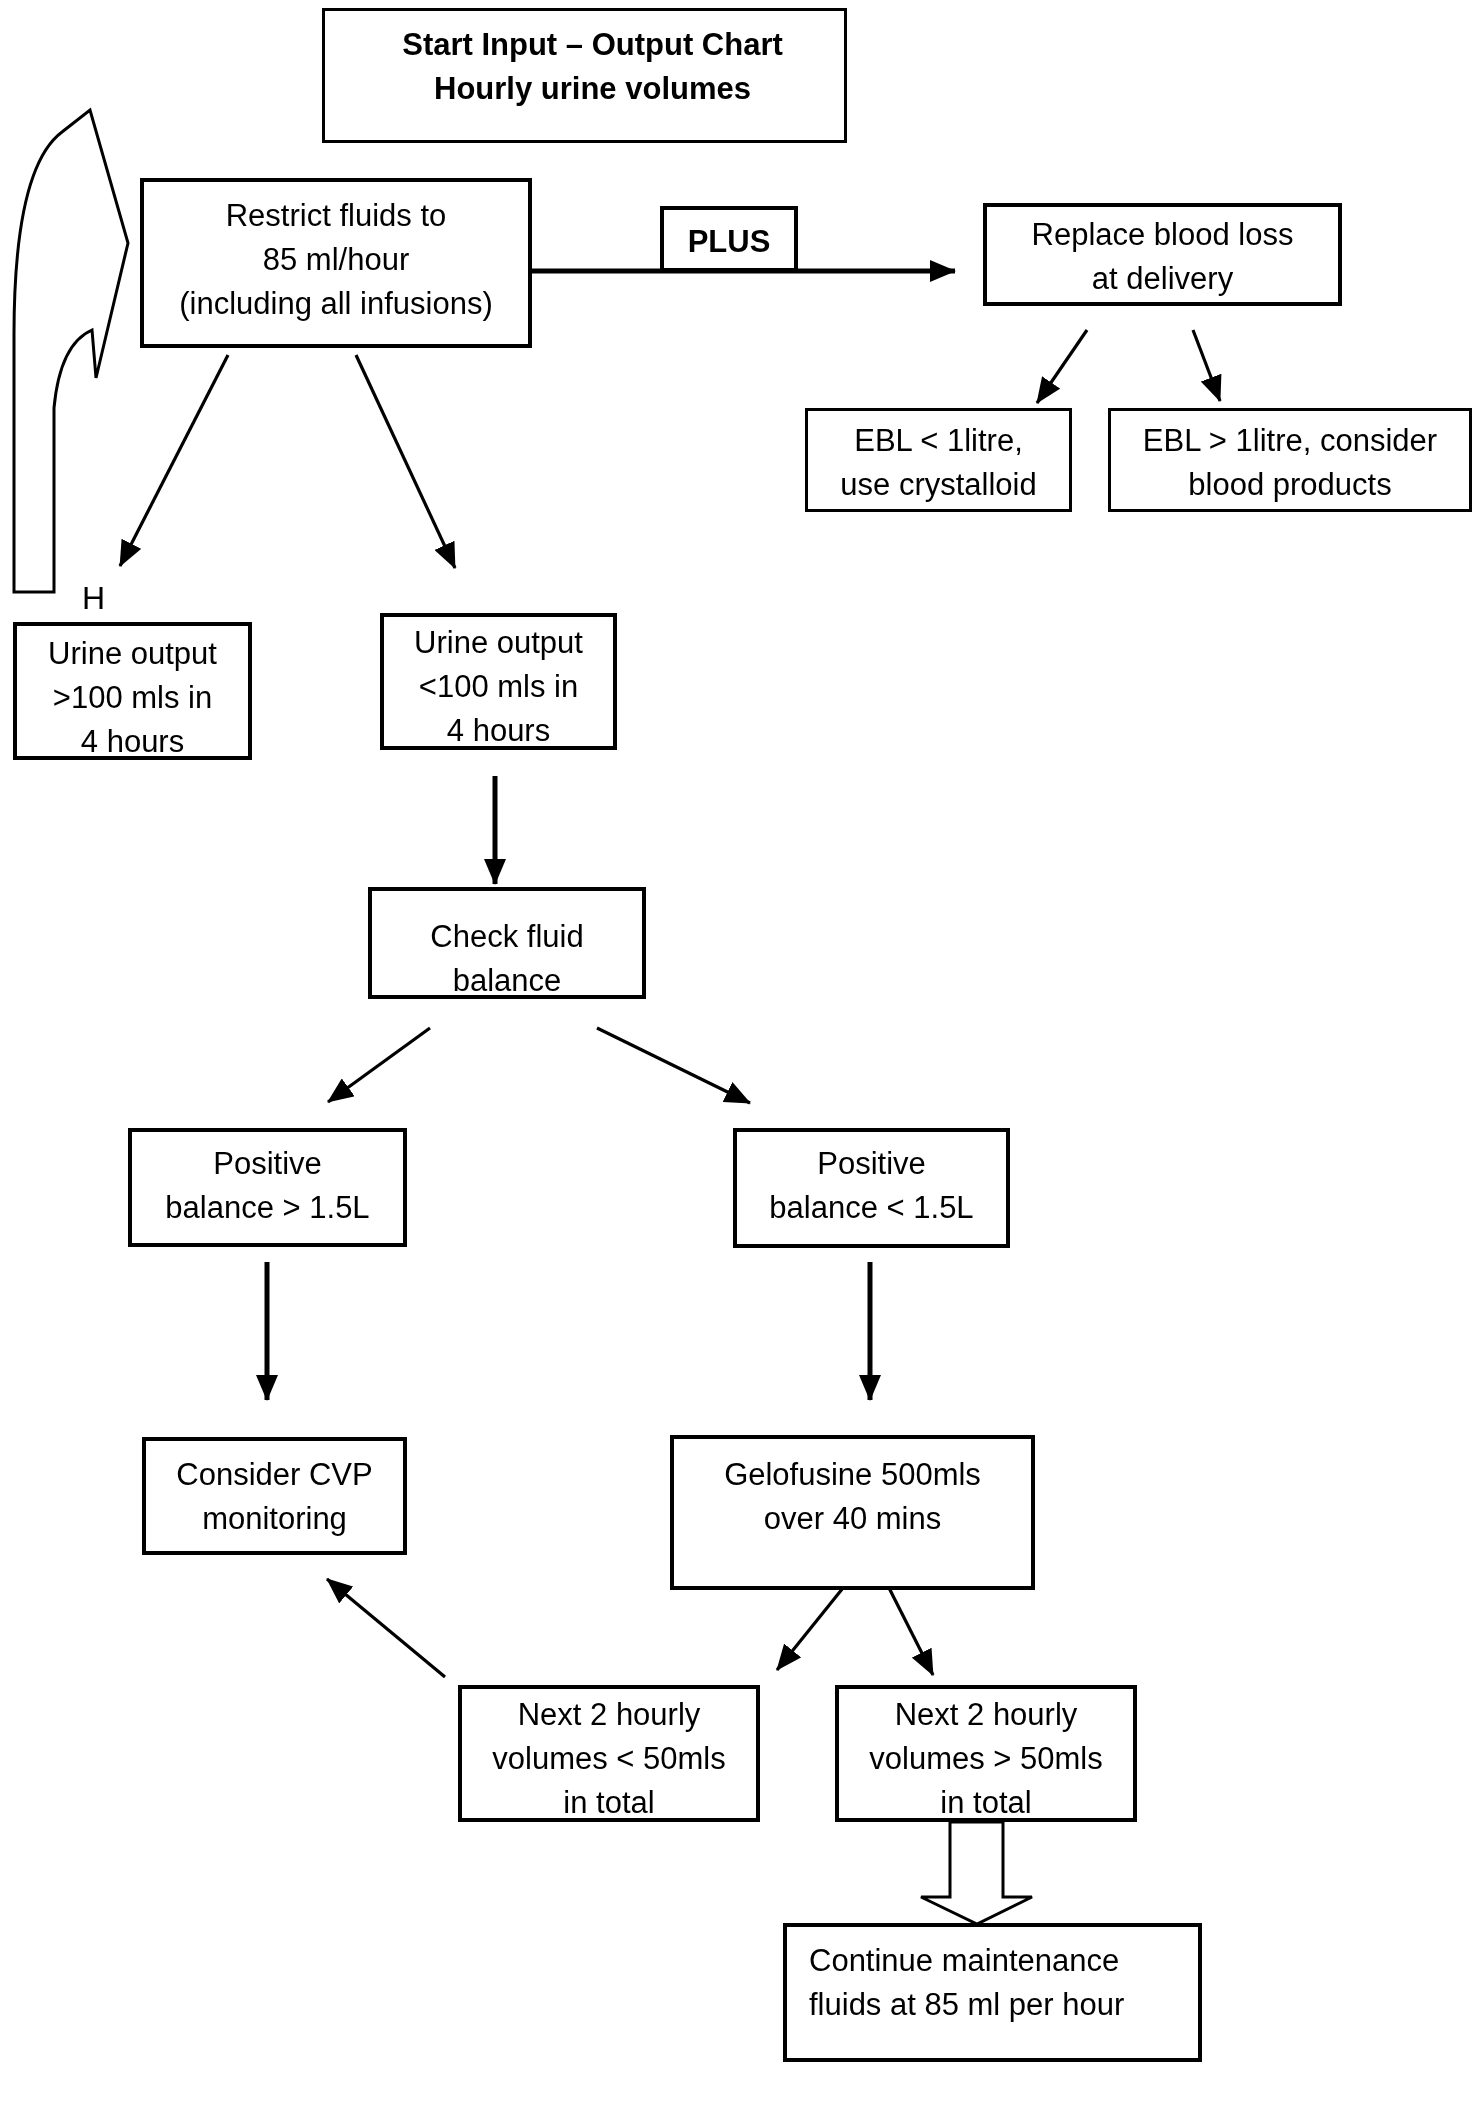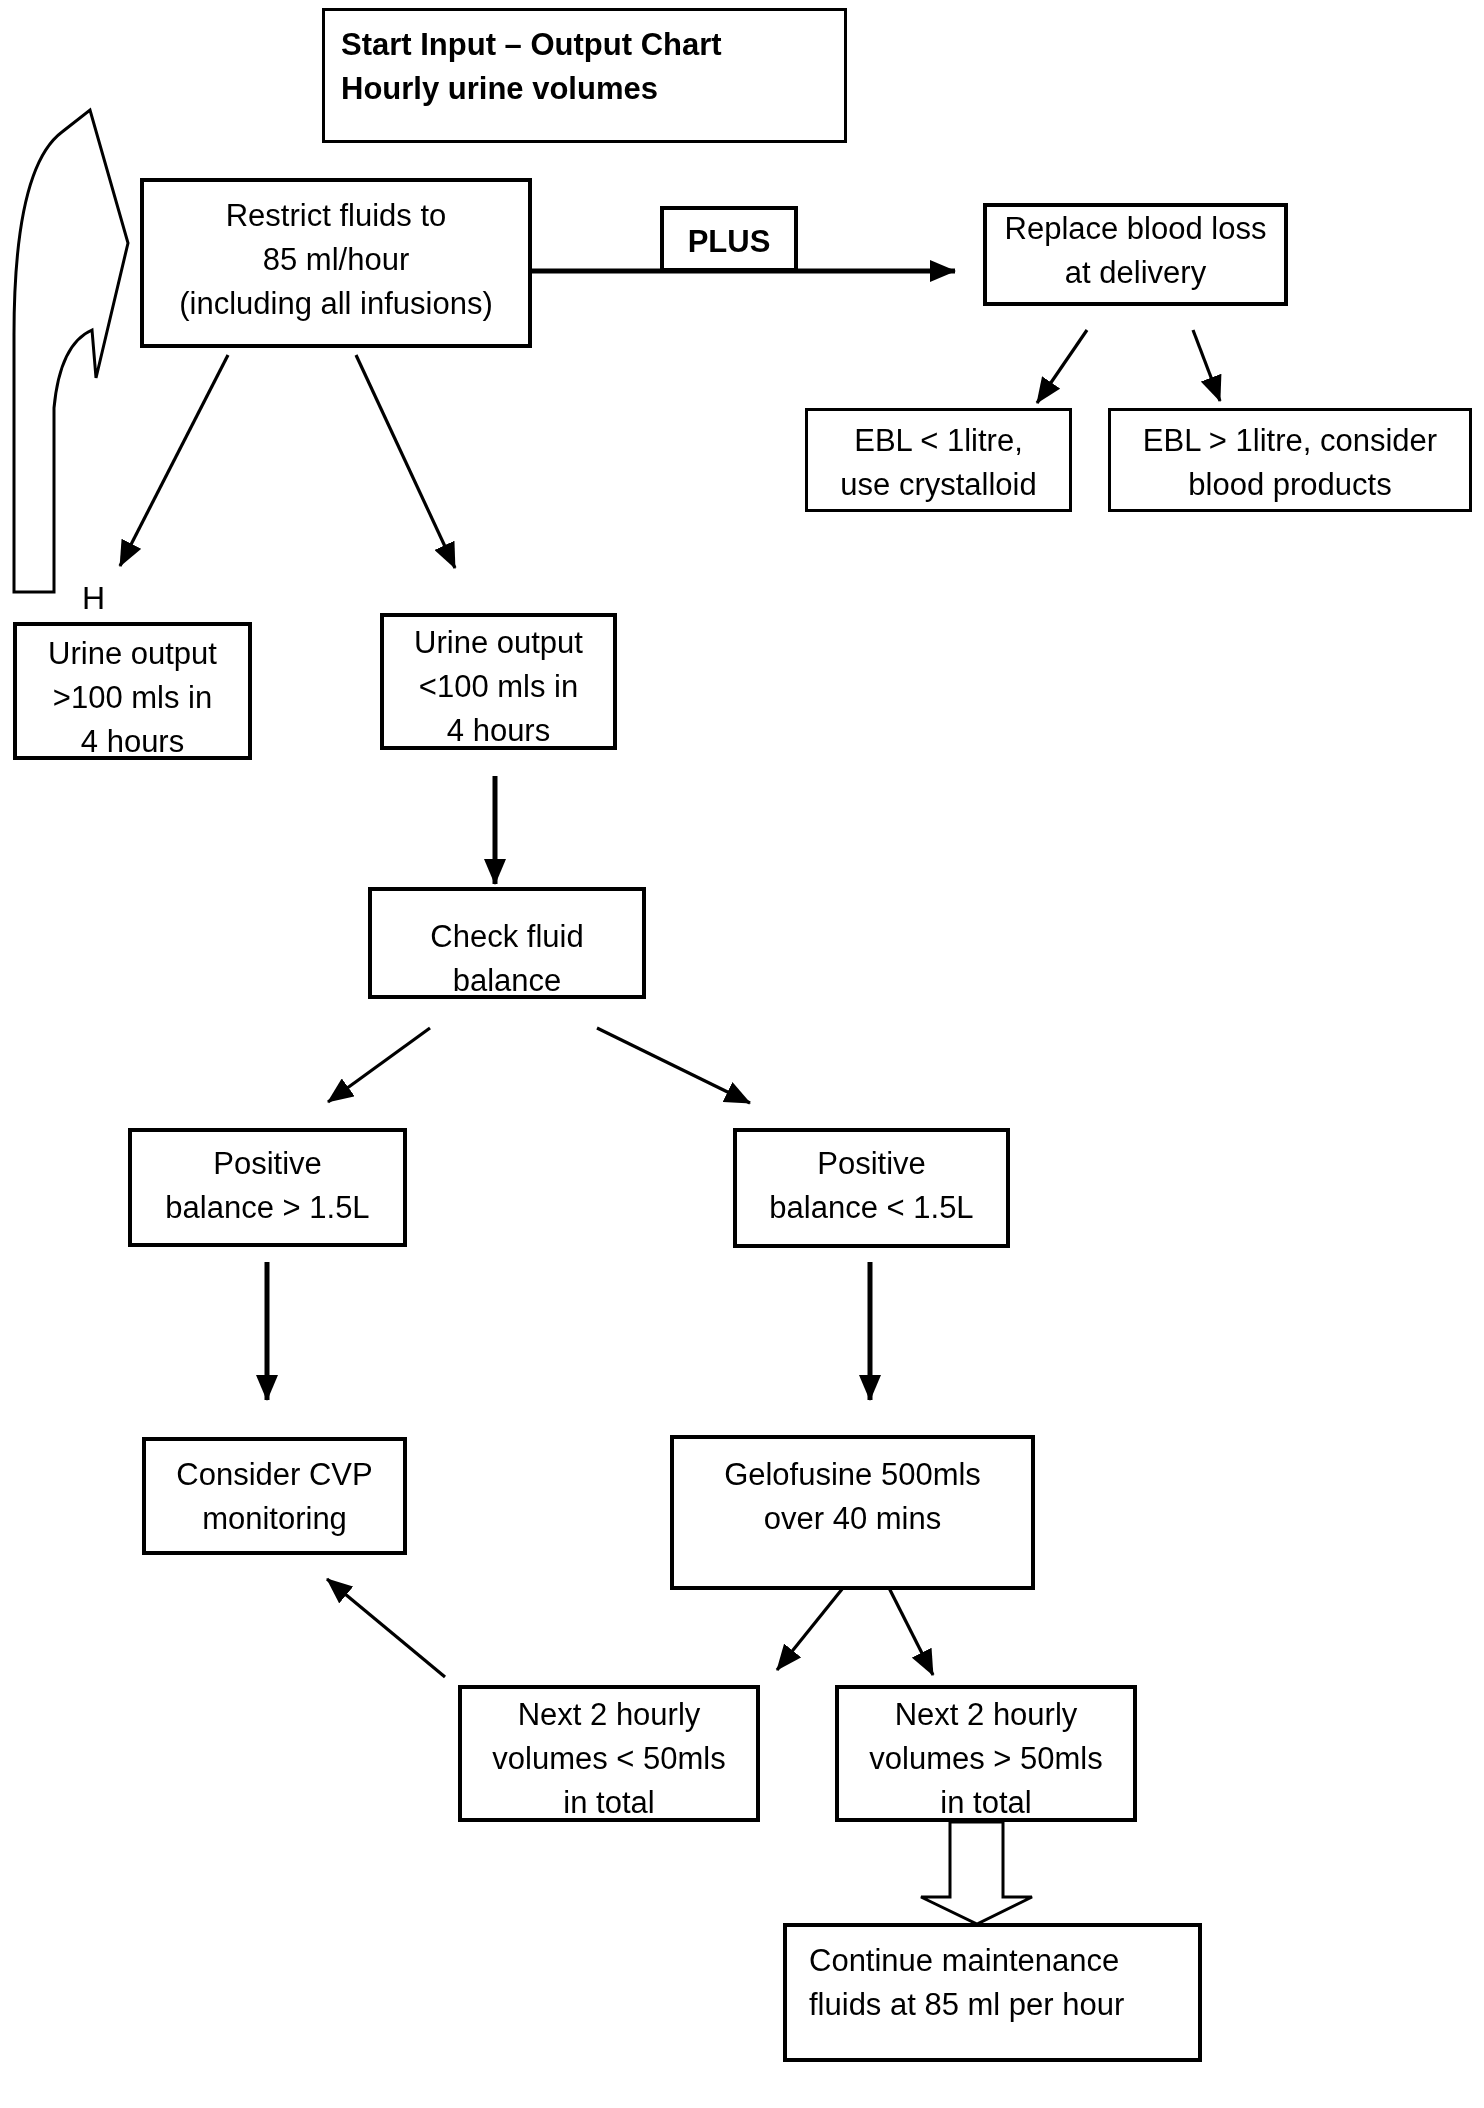--- a/index.html
+++ b/index.html
@@ -25,24 +25,24 @@
     border: 4px solid #000000;
     text-align: center;
     font-size: 31px;
     line-height: 1.42;
     z-index: 1;
     white-space: nowrap;
   }
   .thin { border-width: 3px; }
   .bold { font-weight: bold; }
 
-  #n-title      { left: 322px;  top: 8px;    width: 525px; height: 135px; text-align: left; padding: 12px 0 0 16px; }
+  #n-title      { left: 322px;  top: 8px;    width: 525px; height: 135px; text-align: center; padding: 12px 0 0 16px; }
   #n-restrict   { left: 140px;  top: 178px;  width: 392px; height: 170px; padding-top: 12px; }
   #n-plus       { left: 660px;  top: 206px;  width: 138px; height: 66px;  padding-top: 10px; }
-  #n-replace    { left: 983px;  top: 203px;  width: 305px; height: 103px; }
+  #n-replace    { left: 983px;  top: 203px;  width: 359px; height: 103px; padding-top: 6px; }
   #n-ebl-low    { left: 805px;  top: 408px;  width: 267px; height: 104px; padding-top: 8px; }
   #n-ebl-high   { left: 1108px; top: 408px;  width: 364px; height: 104px; padding-top: 8px; }
   #n-urine-high { left: 13px;   top: 622px;  width: 239px; height: 138px; padding-top: 6px; }
   #n-urine-low  { left: 380px;  top: 613px;  width: 237px; height: 137px; padding-top: 4px; }
   #n-check      { left: 368px;  top: 887px;  width: 278px; height: 112px; padding-top: 24px; }
   #n-pos-high   { left: 128px;  top: 1128px; width: 279px; height: 119px; padding-top: 10px; }
   #n-pos-low    { left: 733px;  top: 1128px; width: 277px; height: 120px; padding-top: 10px; }
   #n-cvp        { left: 142px;  top: 1437px; width: 265px; height: 118px; padding-top: 12px; text-align: center; }
   #n-gelofusine { left: 670px;  top: 1435px; width: 365px; height: 155px; padding-top: 14px; }
   #n-next-low   { left: 458px;  top: 1685px; width: 302px; height: 137px; padding-top: 4px; }

